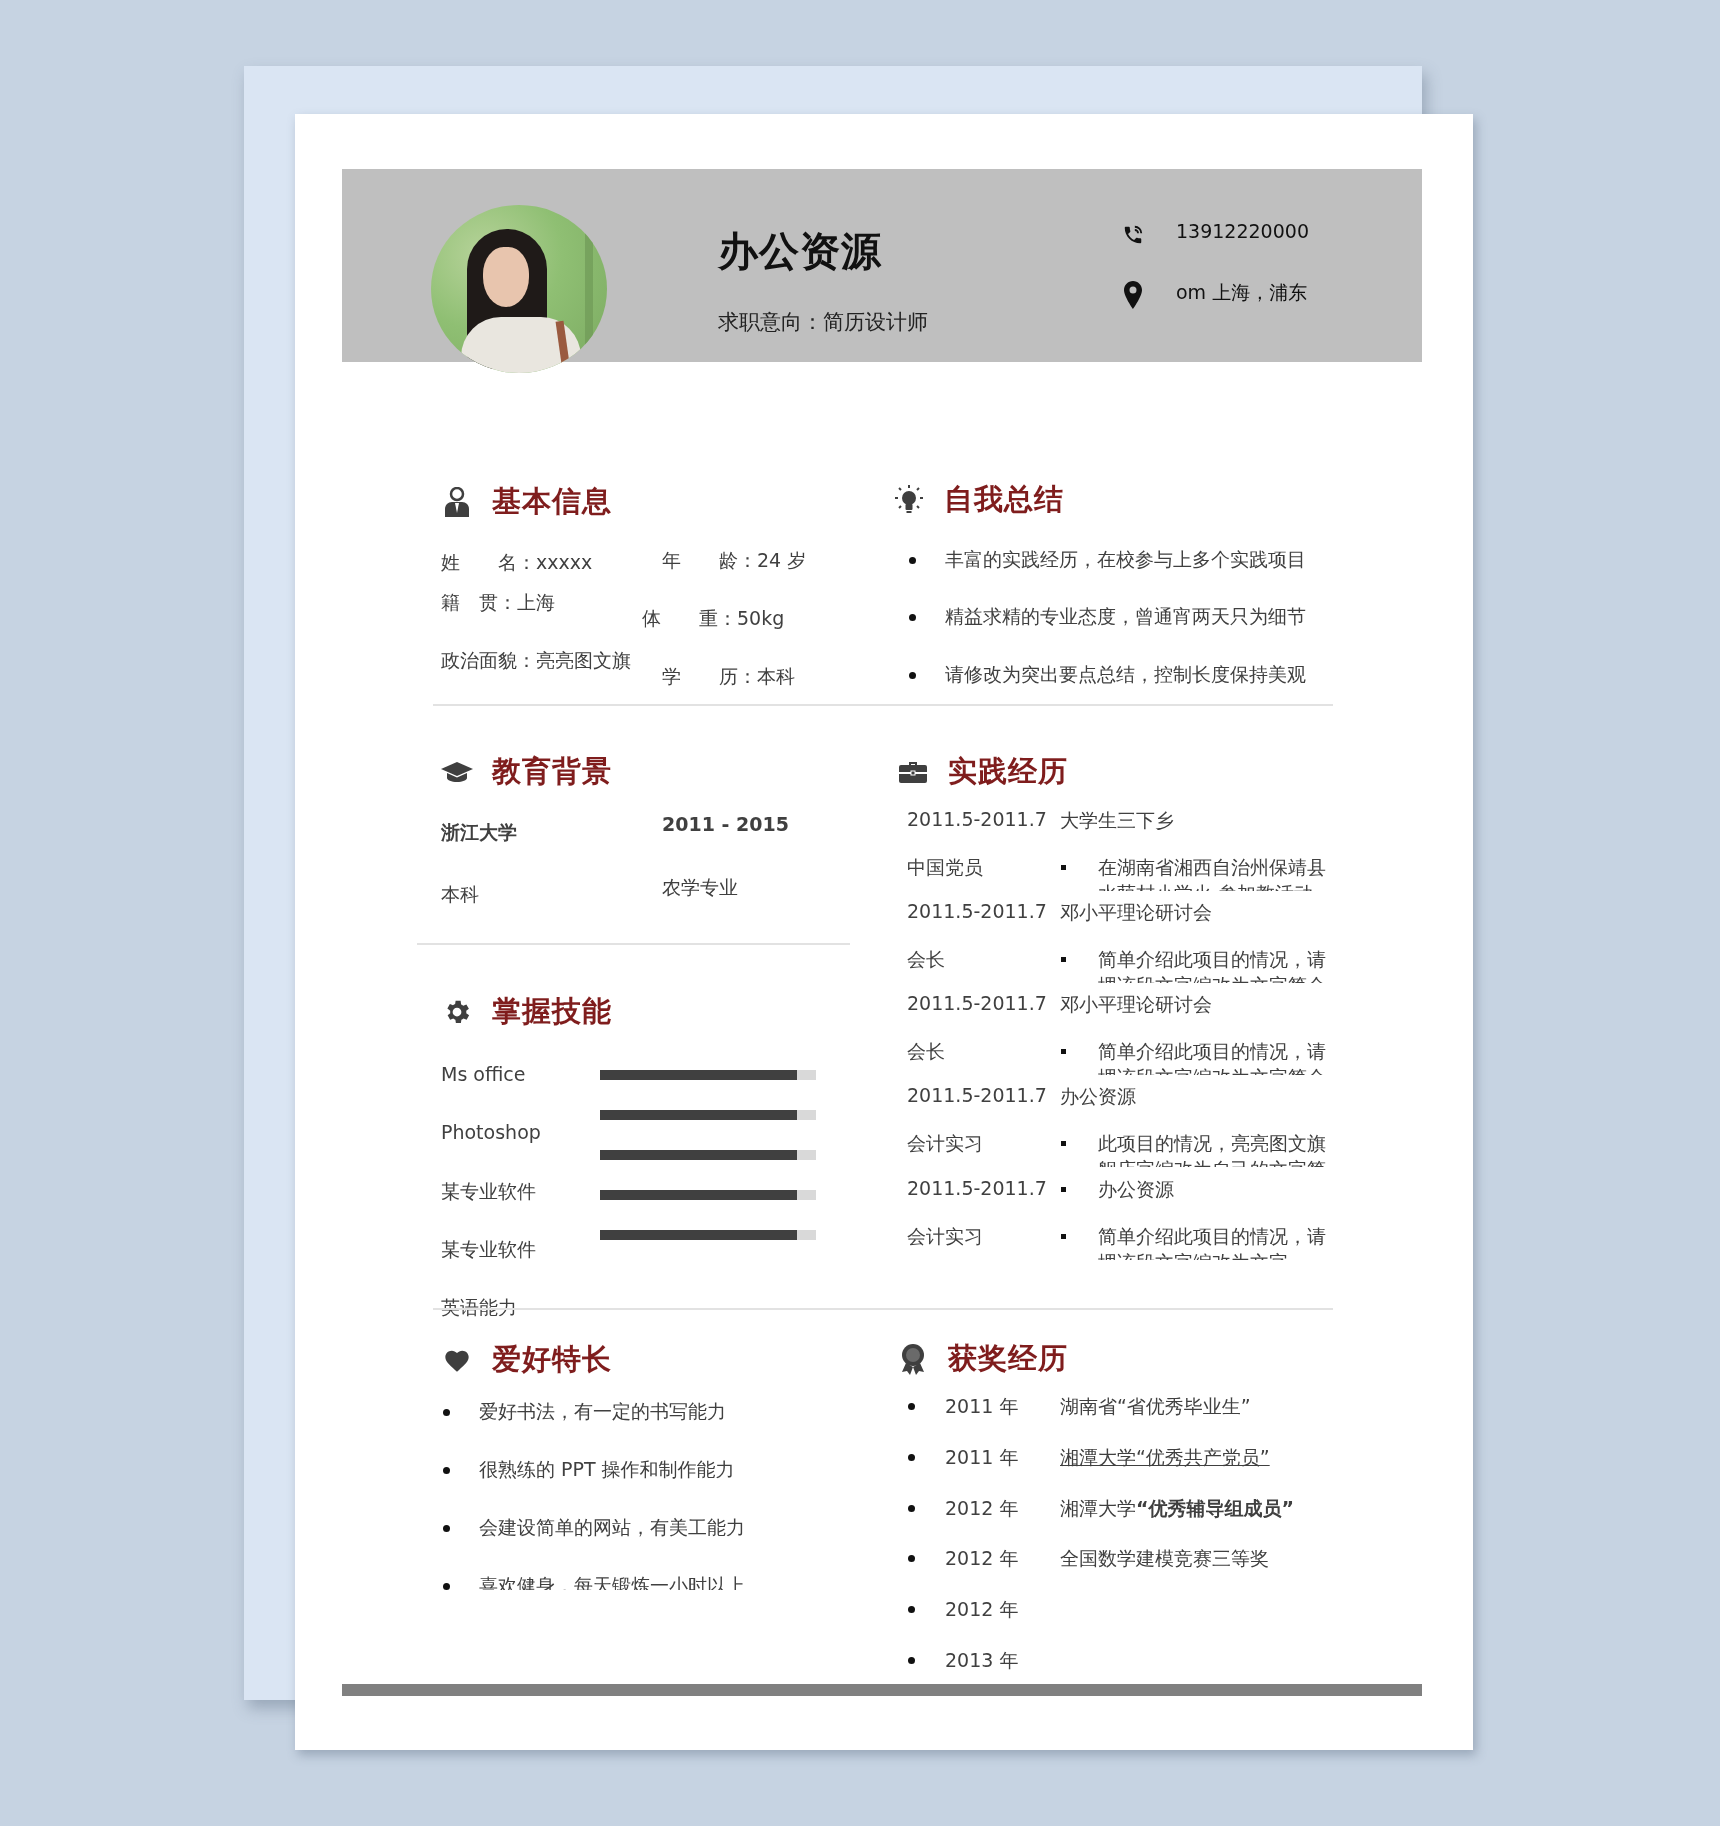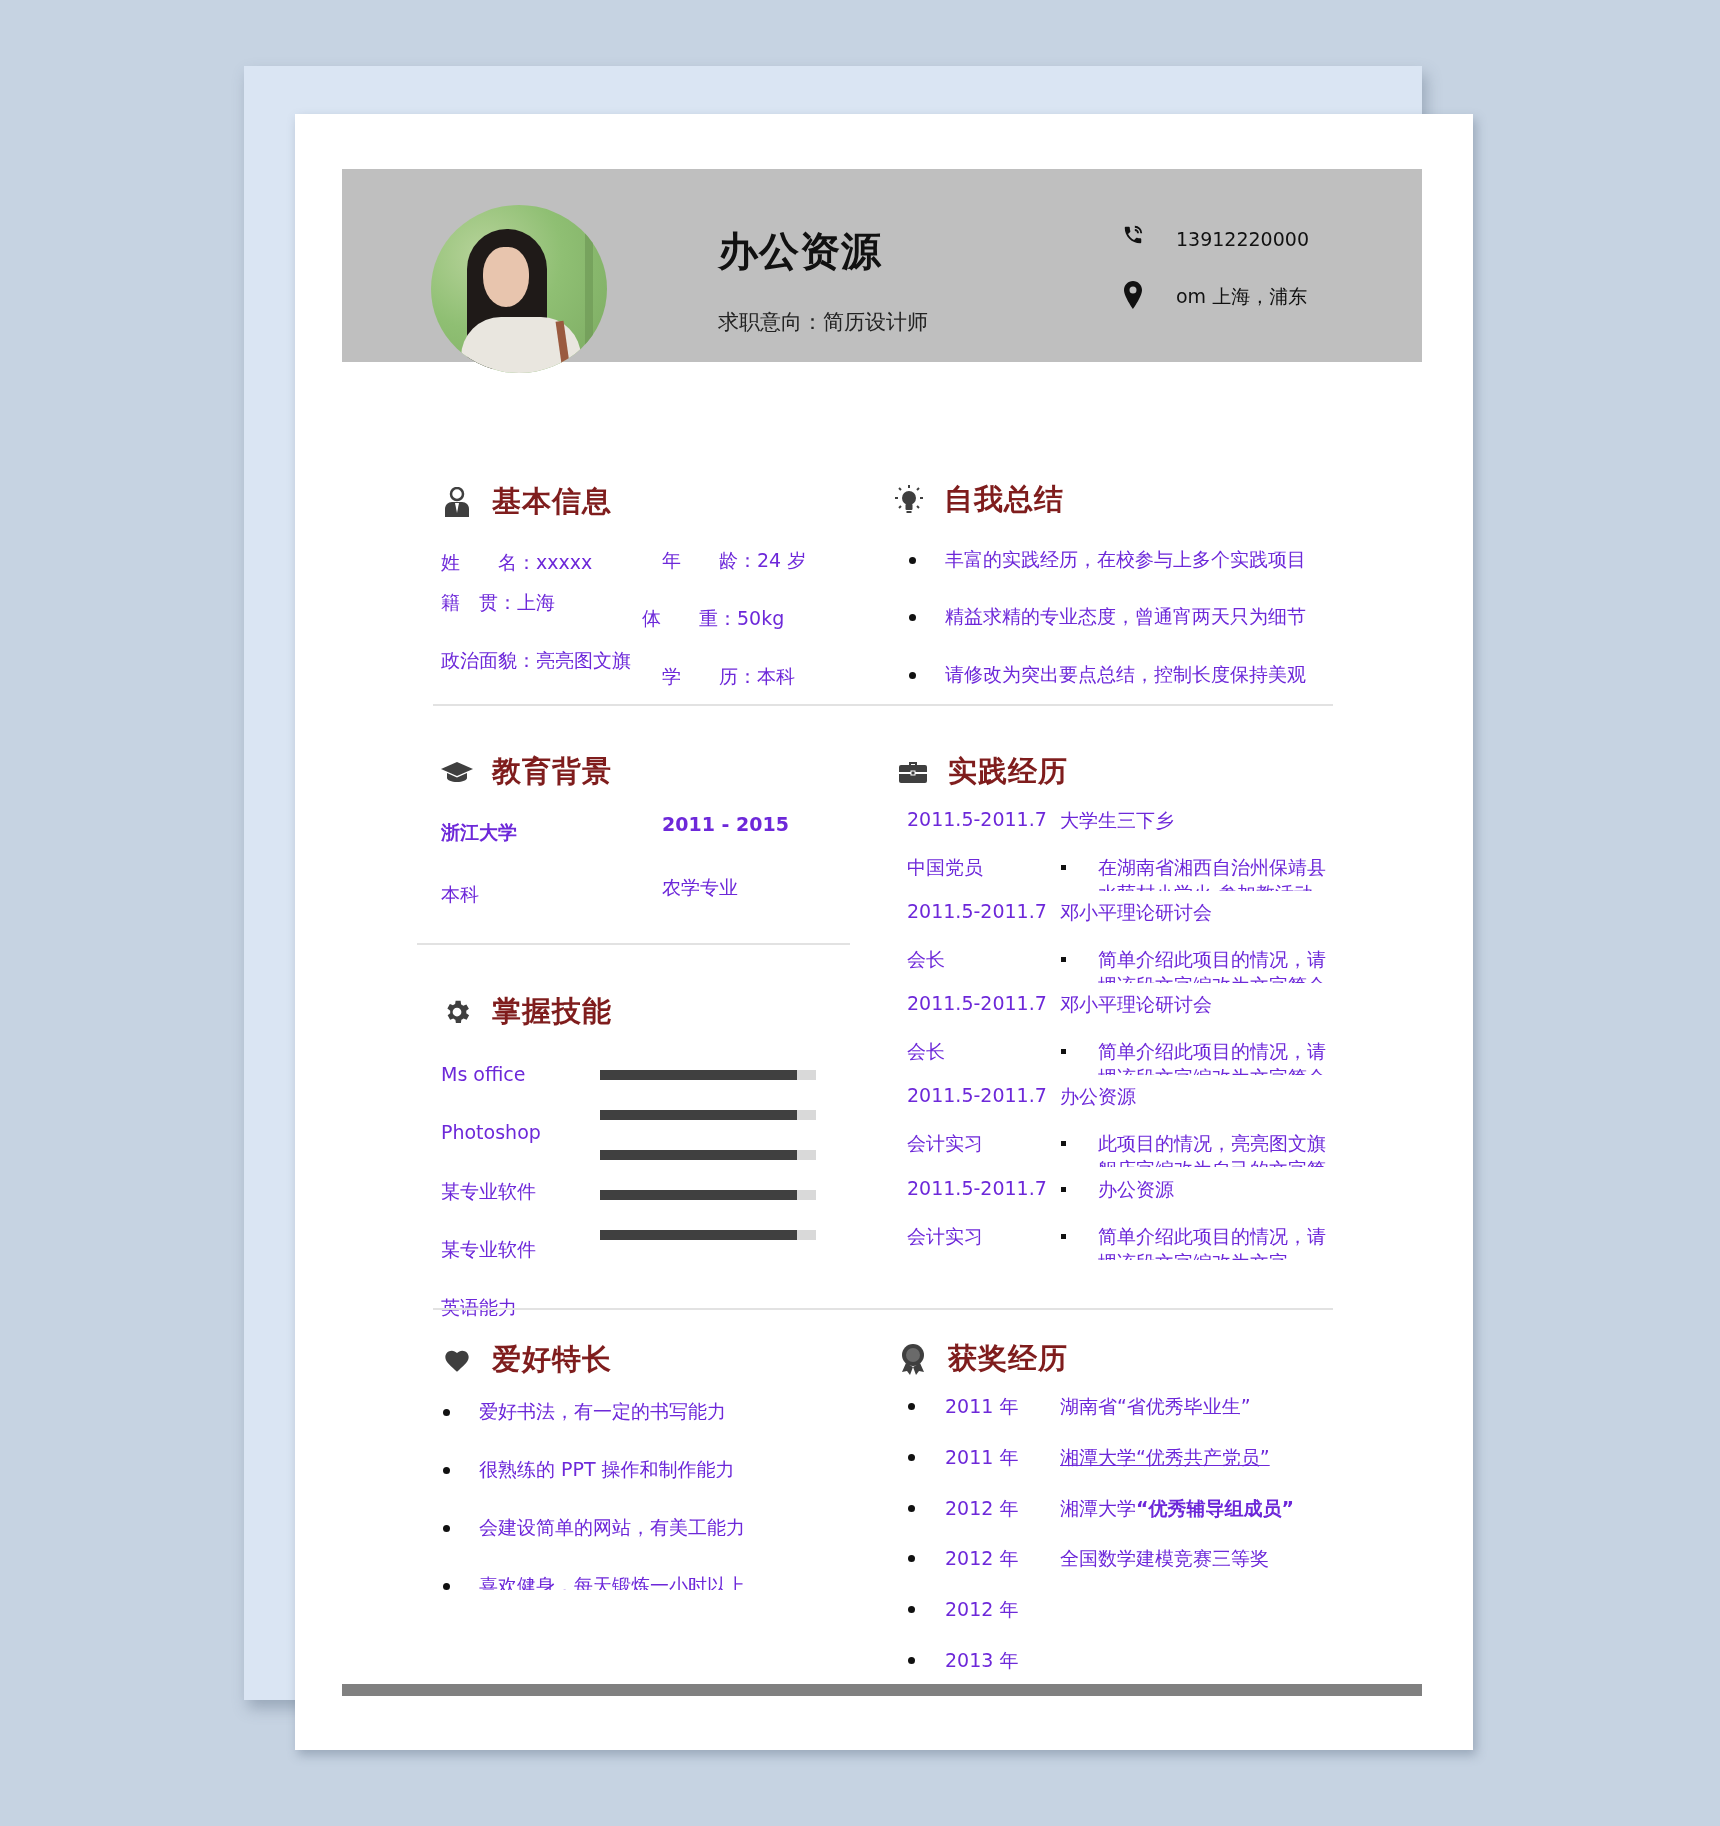--- a/index.html
+++ b/index.html
@@ -49,28 +49,28 @@
   }
   .photo .leaf {
     position: absolute; right: 14px; top: 0; width: 8px; height: 168px;
     background: #6f9a57; opacity: .7;
   }
   .name {
     left: 718px; top: 224px; font-size: 40px; font-weight: bold; color: #111;
     letter-spacing: 1px;
   }
   .intent { left: 718px; top: 308px; font-size: 21px; color: #222; }
-  .contact-row { display: flex; align-items: flex-end; }
+  .contact-row { display: flex; align-items: flex-start; }
   .contact-icon { width: 26px; height: 30px; display: inline-flex; align-items: center; justify-content: center; }
   .contact-text { font-size: 19px; color: #111; margin-left: 30px; }
 
   .sec-head { display: flex; align-items: center; }
   .sec-icon { width: 34px; height: 34px; display: inline-flex; align-items: center; justify-content: center; }
   .sec-title { font-size: 29px; font-weight: bold; color: #7f1d1d; margin-left: 18px; letter-spacing: 1px; }
-  .txt { font-size: 19px; color: #6d28d9; white-space: nowrap; }
+  .txt { font-size: 19px; color: #404040; white-space: nowrap; }
   .bold { font-weight: bold; }
   .divider { height: 2px; background: #e2e2e2; }
   .dot { width: 7px; height: 7px; background: #111; border-radius: 50%; }
   .sq { width: 5px; height: 5px; background: #111; }
   .clip { overflow: hidden; }
   .bar-track { width: 216px; height: 10px; background: #d9d9d9; }
   .bar-fill { height: 10px; background: #404040; }
   .footer-bar { left: 342px; top: 1684px; width: 1080px; height: 12px; background: #808080; }
 </style>
 </head>

